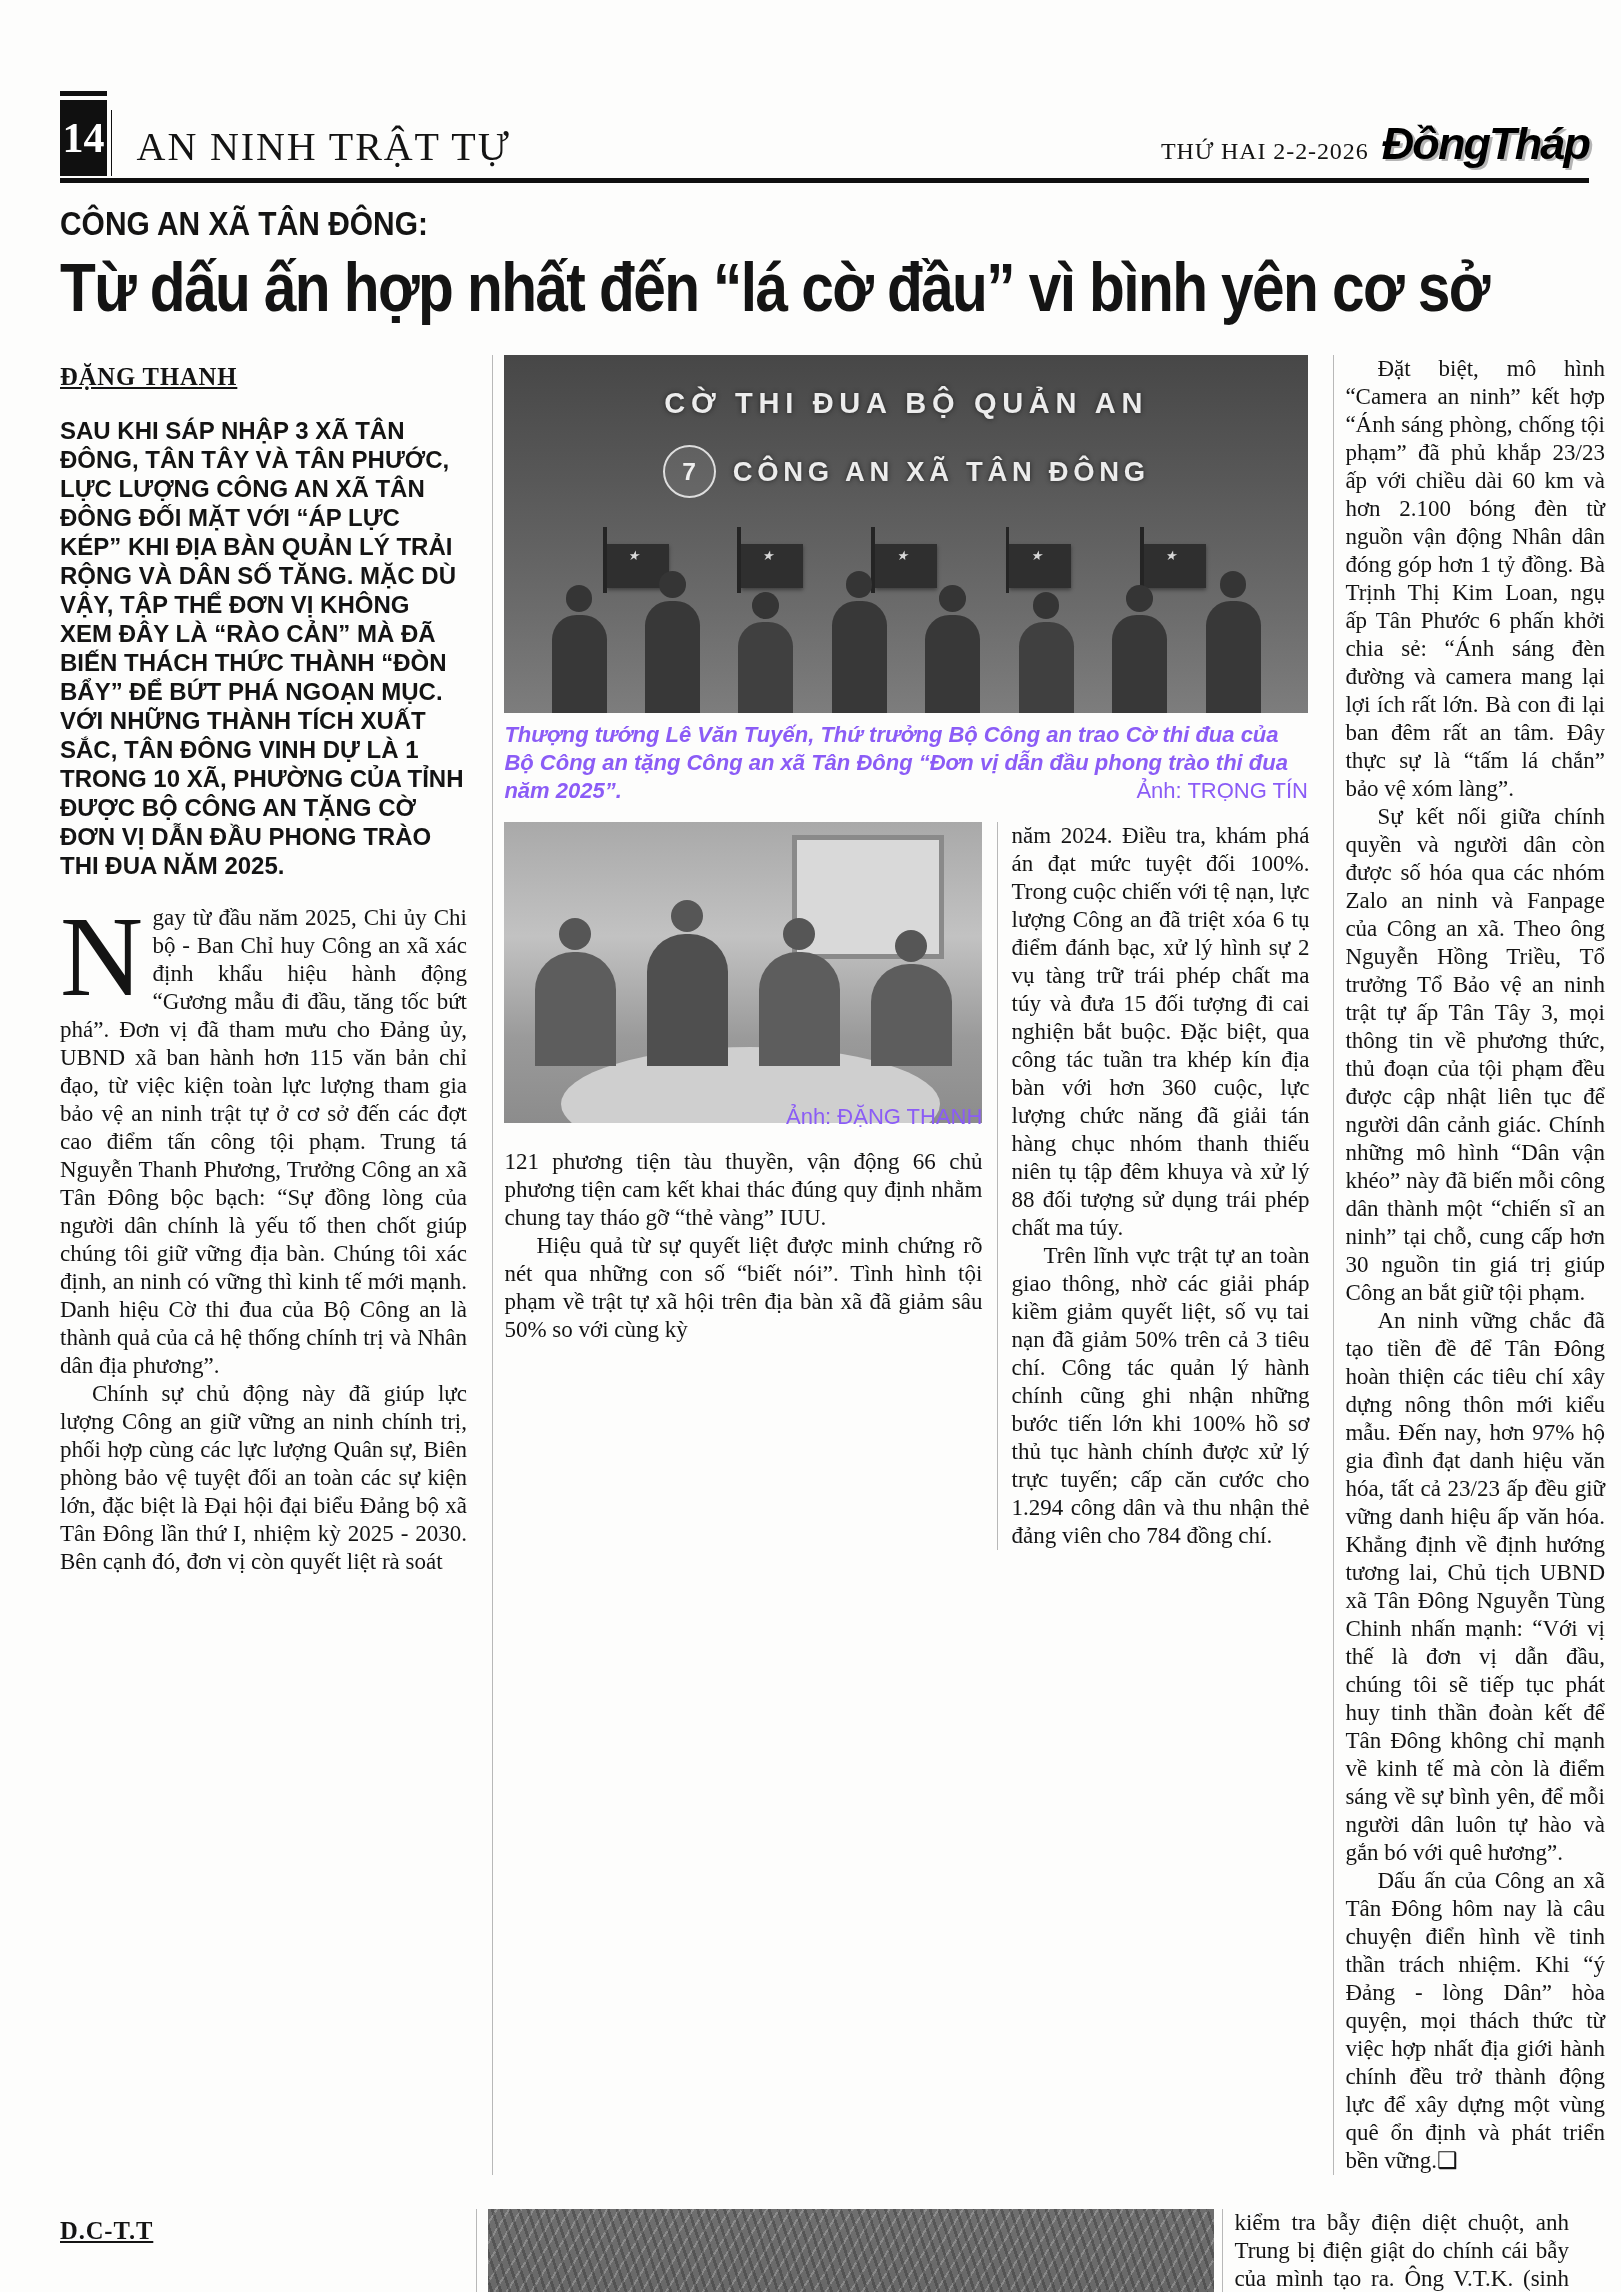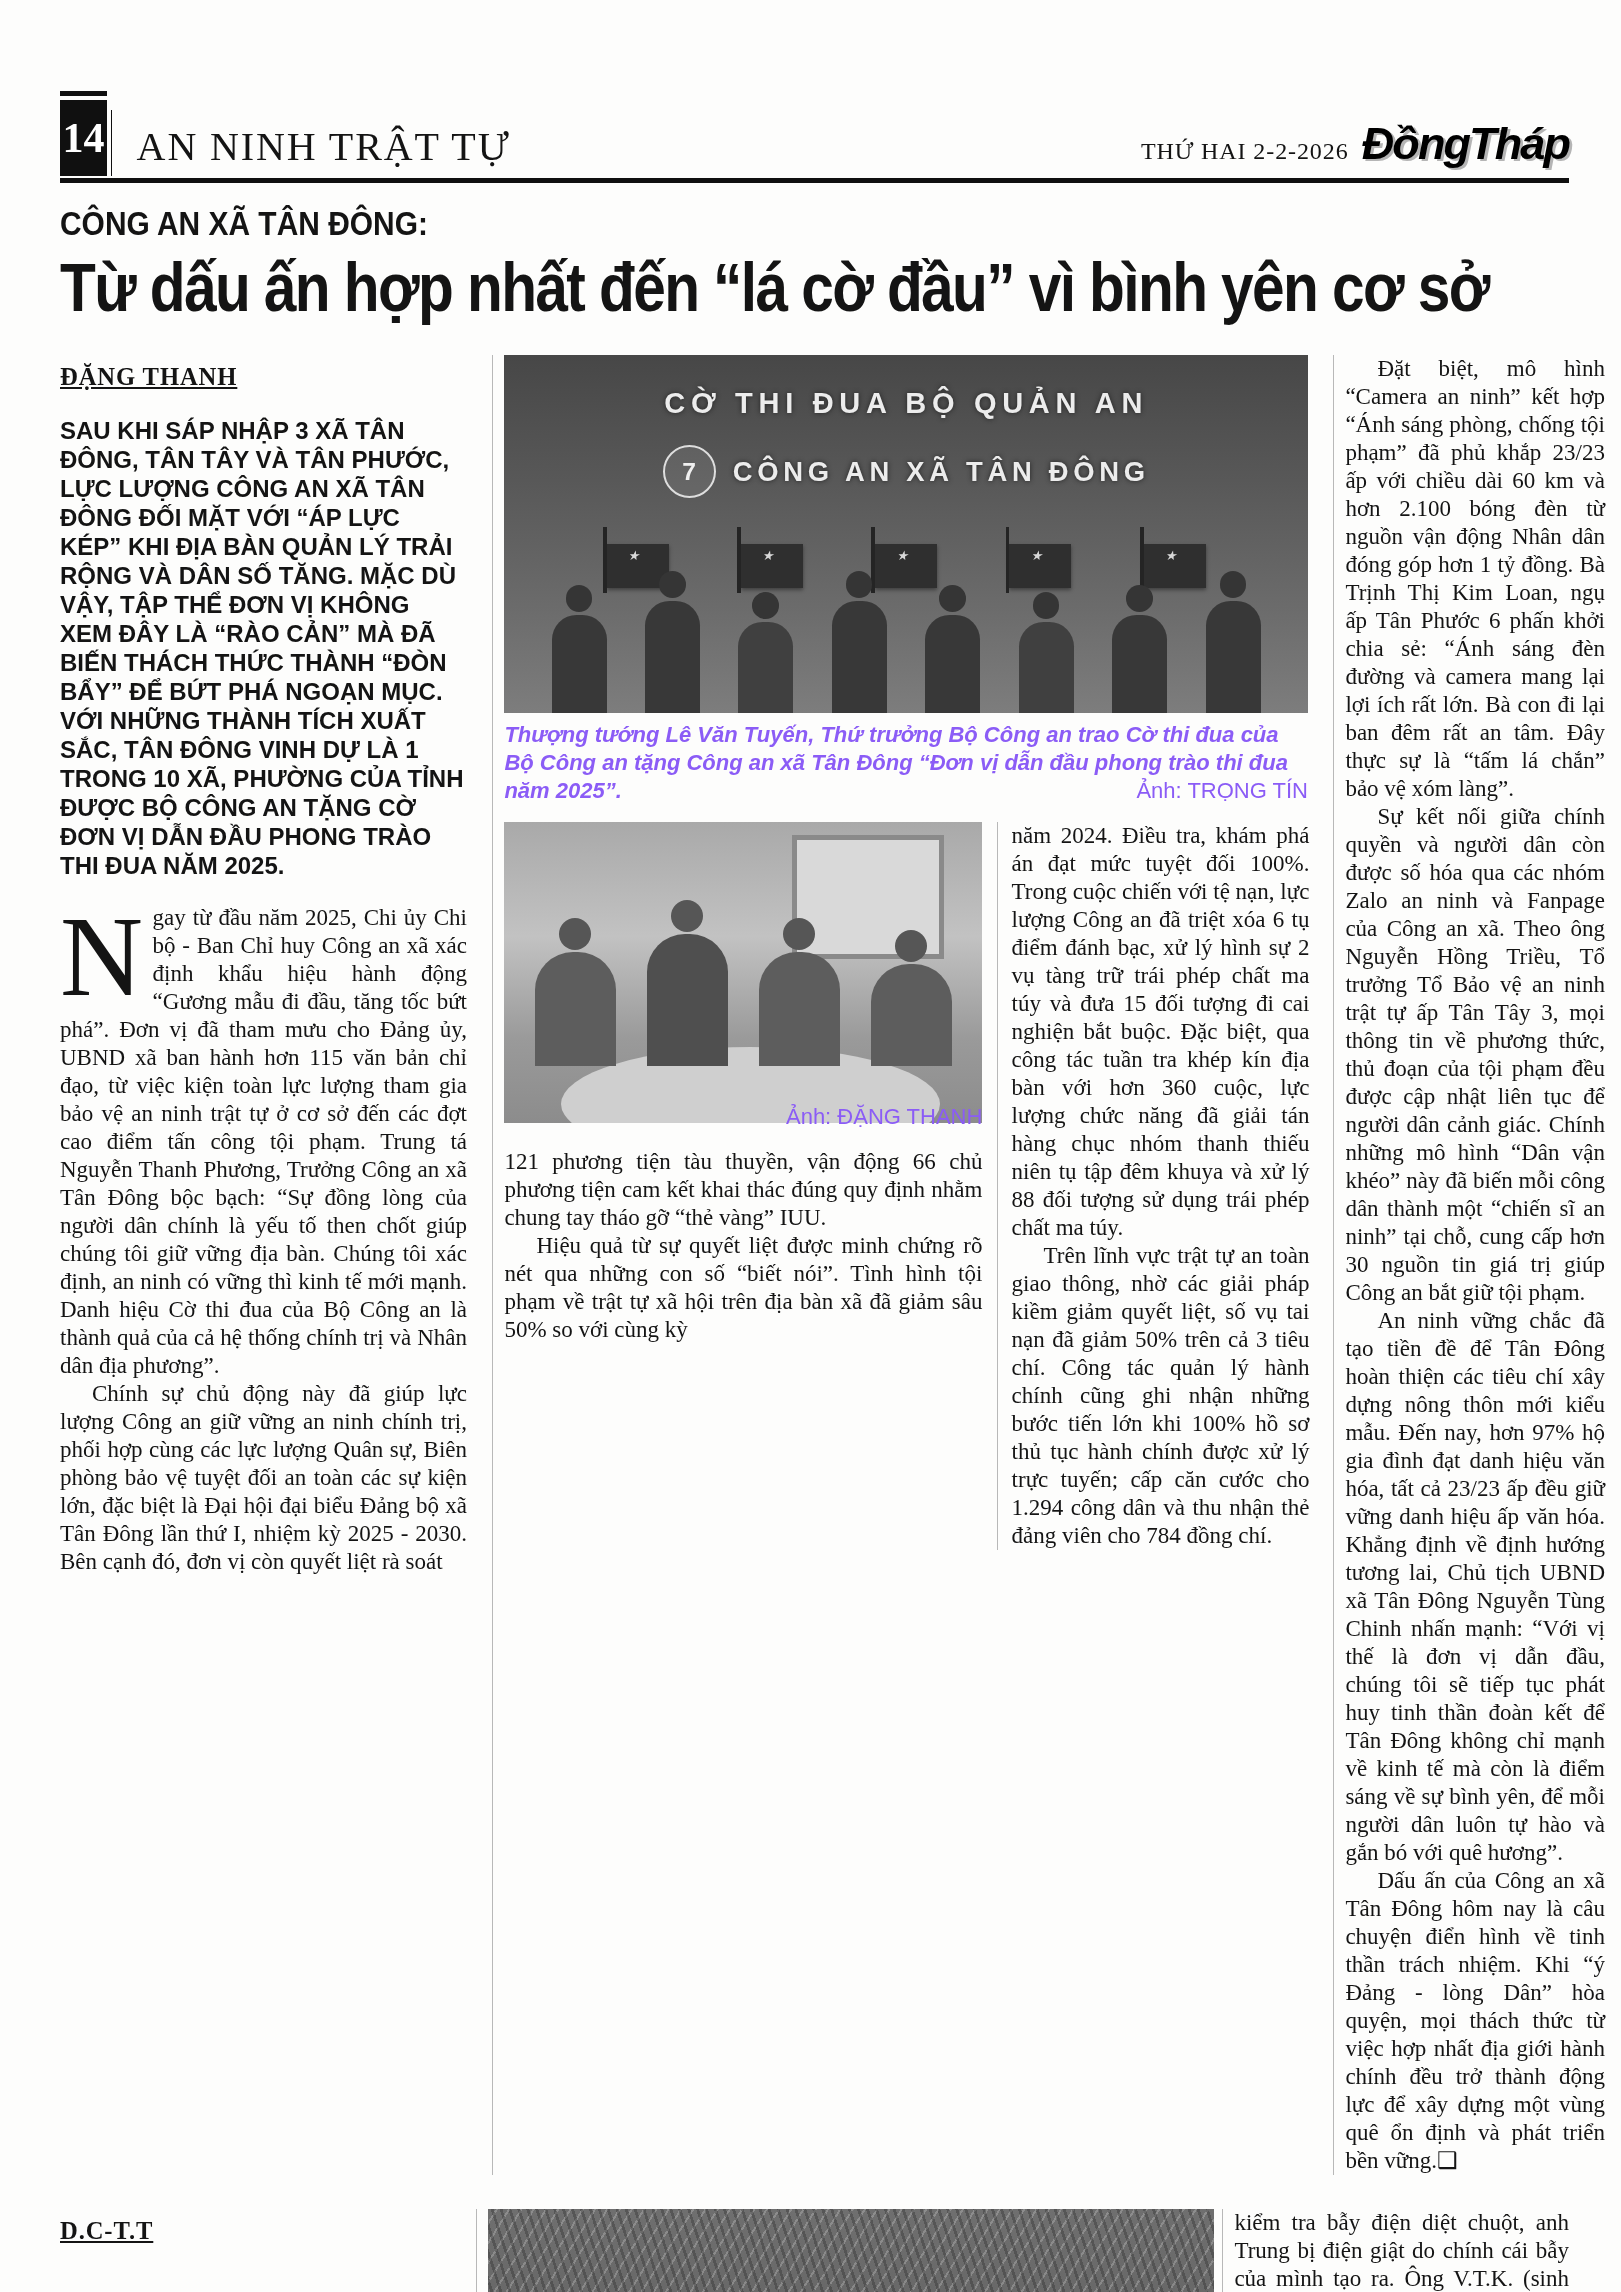--- a/index.html
+++ b/index.html
@@ -5,21 +5,21 @@
   html,body{margin:0;padding:0;background:#e8e8e8;}
   .page{
     position:relative;
     width:1621px;height:2292px;
     margin:0 auto;
     background:#fdfdfc;
     color:#141414;
     overflow:hidden;
     font-family:"Liberation Serif",serif;
     box-sizing:border-box;
-    padding:93px 52px 0 60px;
+    padding:93px 32px 0 60px;
   }
   
   .hdr{display:flex;align-items:flex-end;height:83px;position:relative;}
   .pagenum-box{
     width:47px;height:76px;background:#101010;color:#fff;
     display:flex;align-items:center;justify-content:center;
     font:bold 42px "Liberation Serif",serif;position:relative;
   }
   .pagenum-box::before{content:"";position:absolute;top:-9.5px;left:0;width:100%;height:5.7px;background:#101010;}
   .section-wrap{border-left:1.9px solid #101010;margin-left:4px;padding:13.2px 0 5.7px 24.6px;flex:1;}

